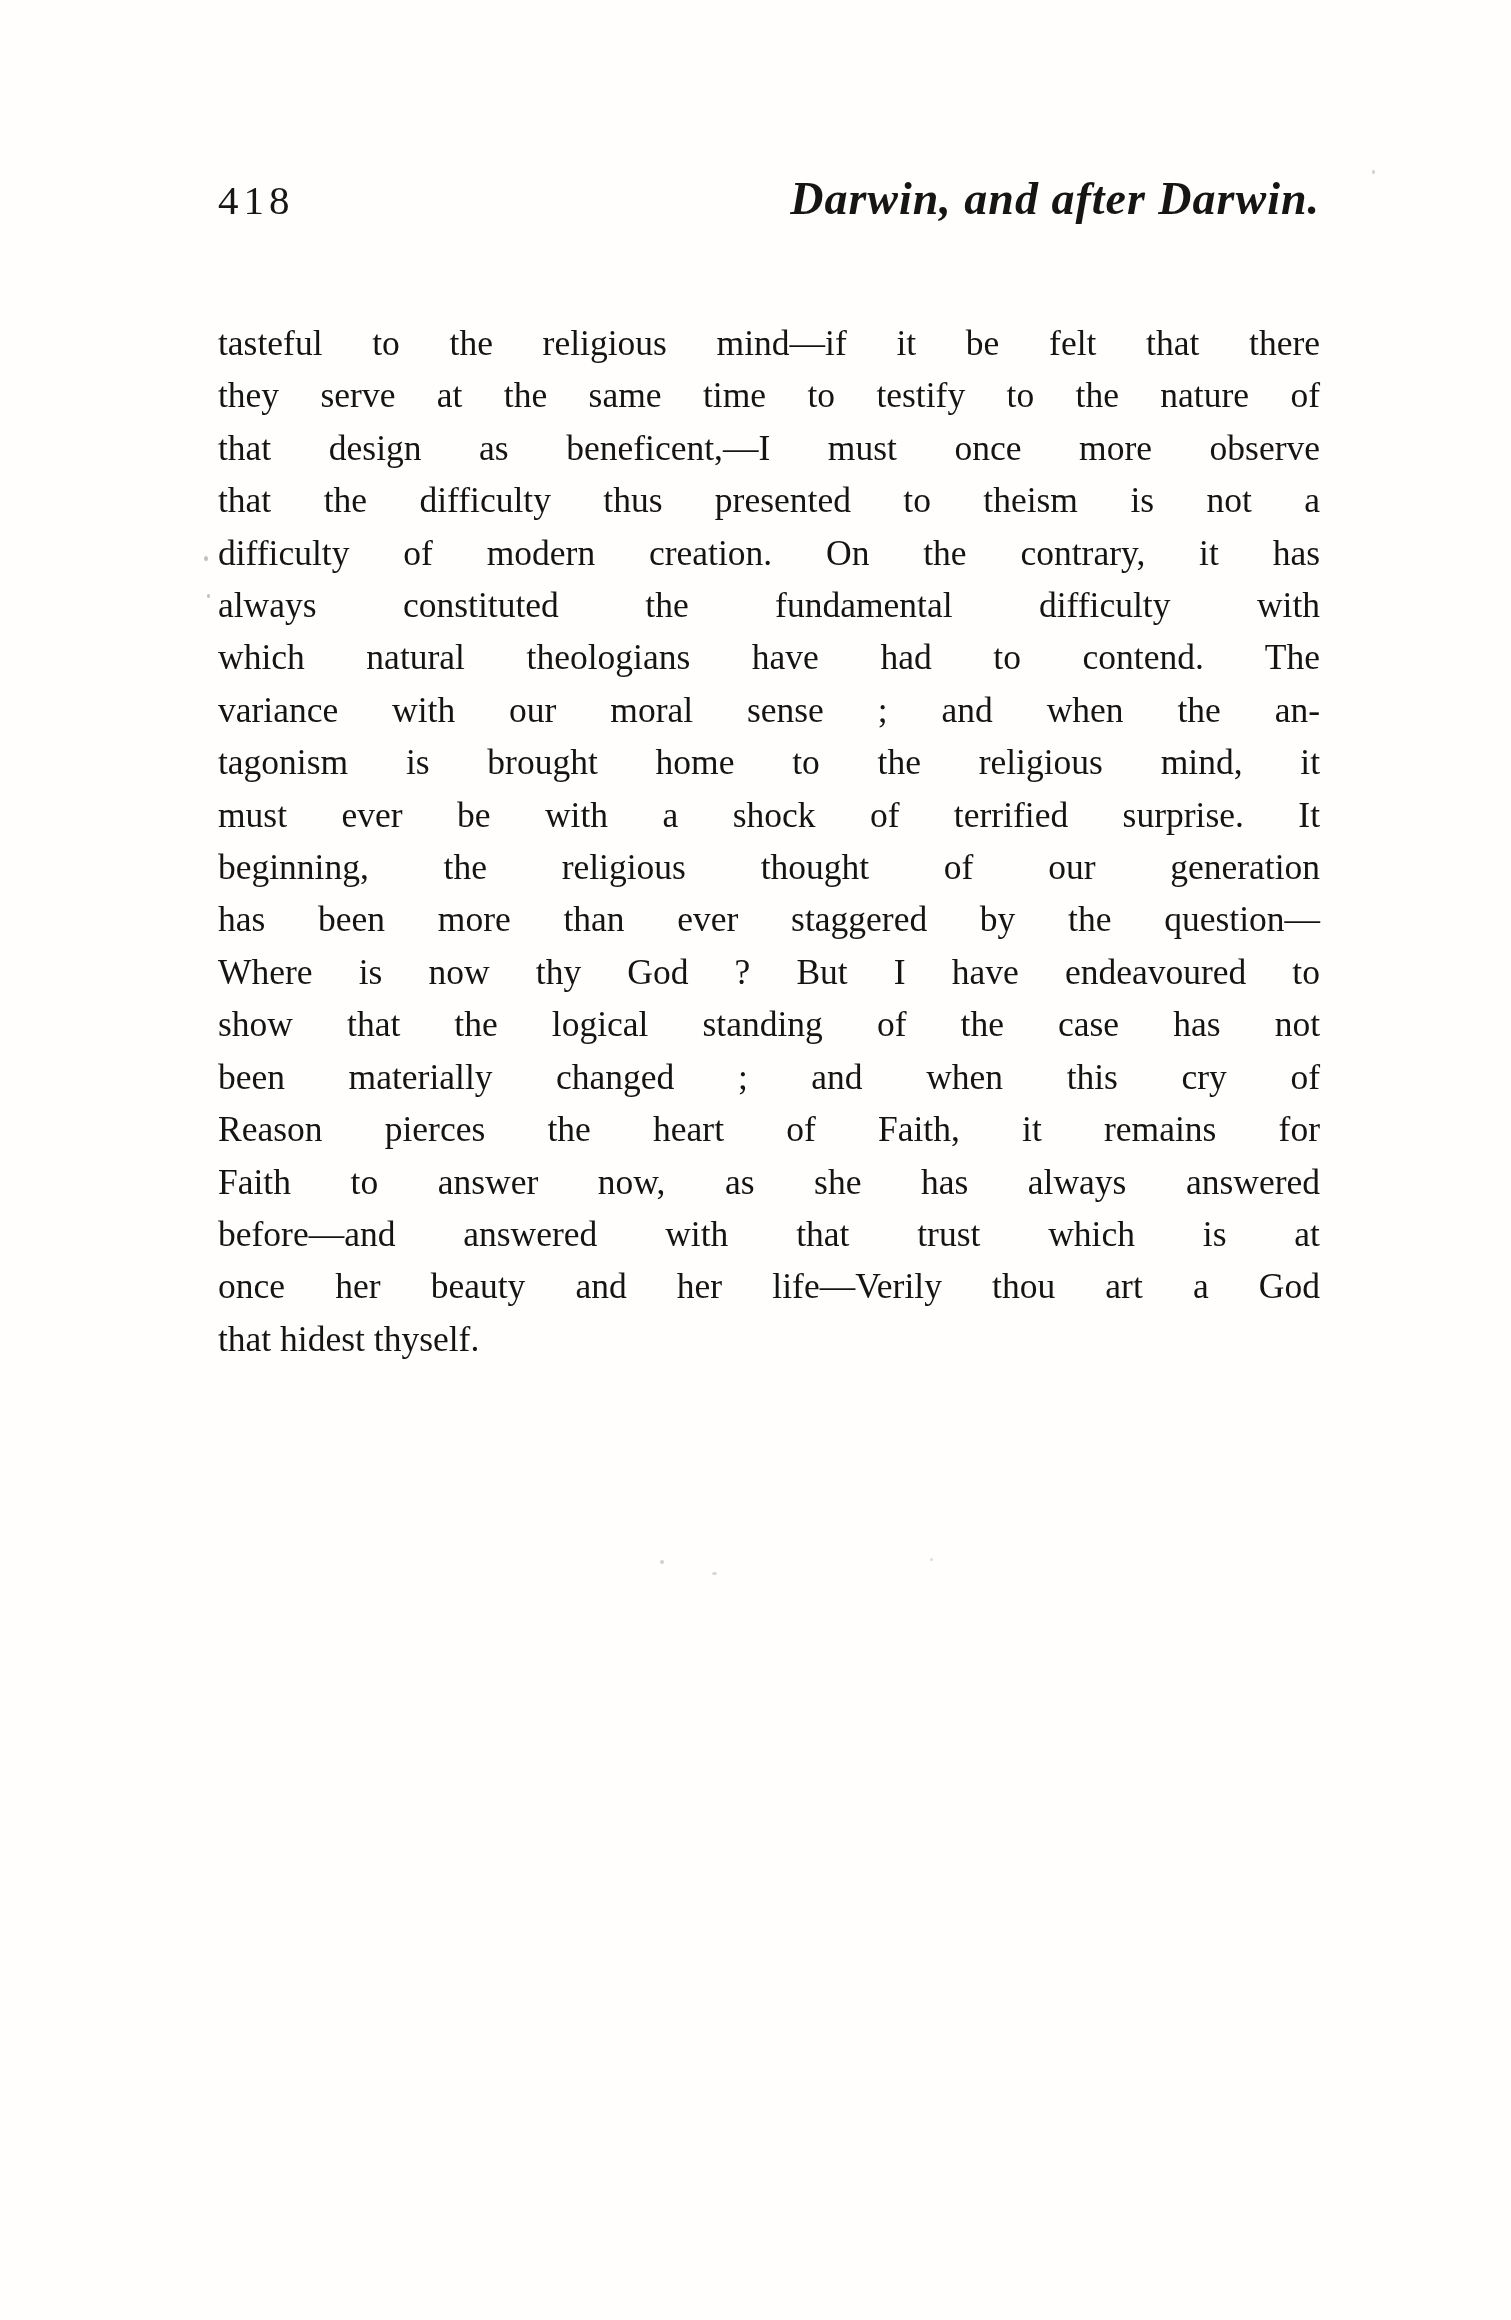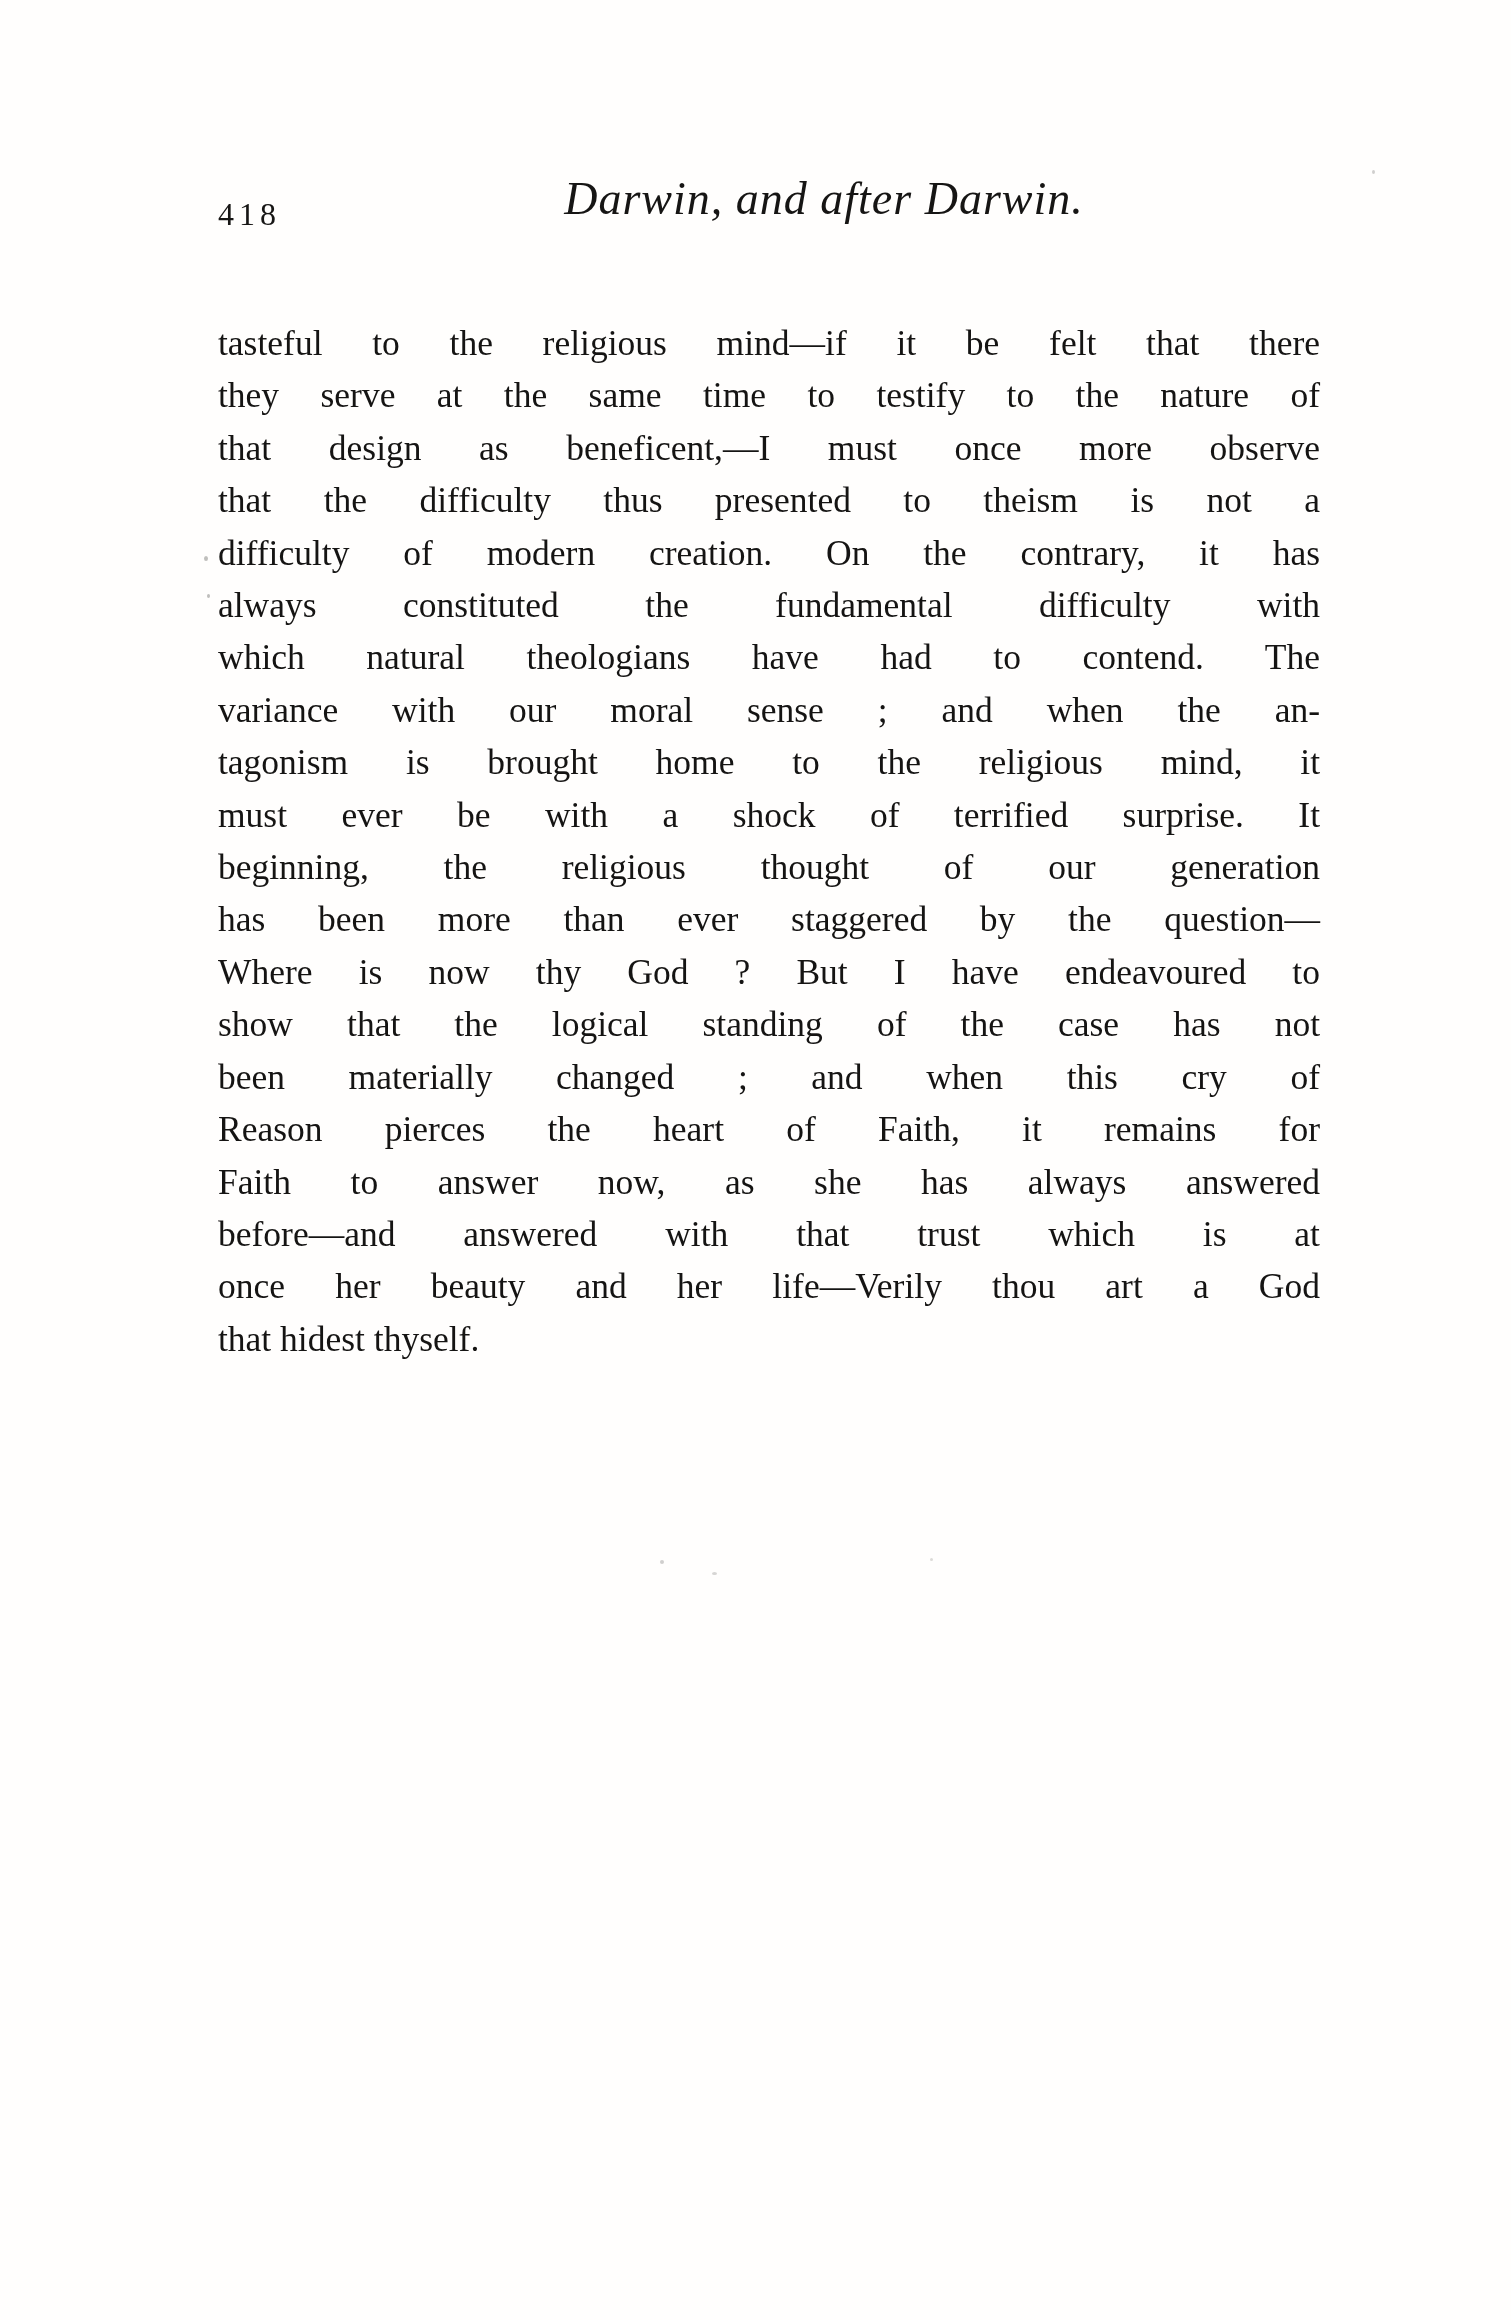--- a/index.html
+++ b/index.html
@@ -20,35 +20,35 @@
     position: absolute;
     left: 218px;
     top: 172px;
     width: 1102px;
     height: 60px;
   }
   .pageno {
     position: absolute;
     left: 0;
     top: 4px;
-    font-size: 32px;
+    font-size: 41px;
     letter-spacing: 5px;
     color: #171615;
-    margin-top: 20px;
   }
   .running-title {
     position: absolute;
     left: 110px;
     right: 0;
     top: 0;
-    text-align: center;
+    text-align: right;
     font-style: italic;
     font-size: 46px;
     letter-spacing: 1px;
     color: #161514;
+    font-weight: bold;
   }
   .body-text {
     position: absolute;
     left: 218px;
     top: 270px;
     width: 1102px;
     margin-top: 47px;
   }
   .text-line {
     font-size: 35.5px;

